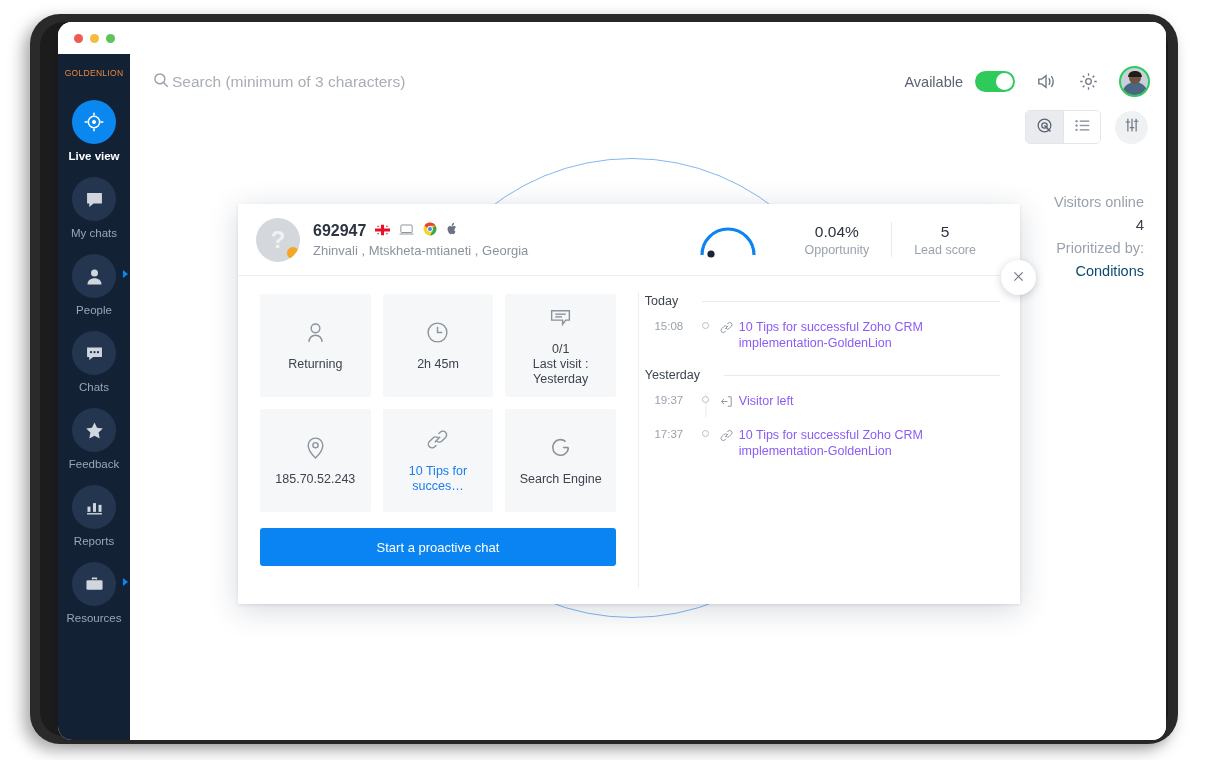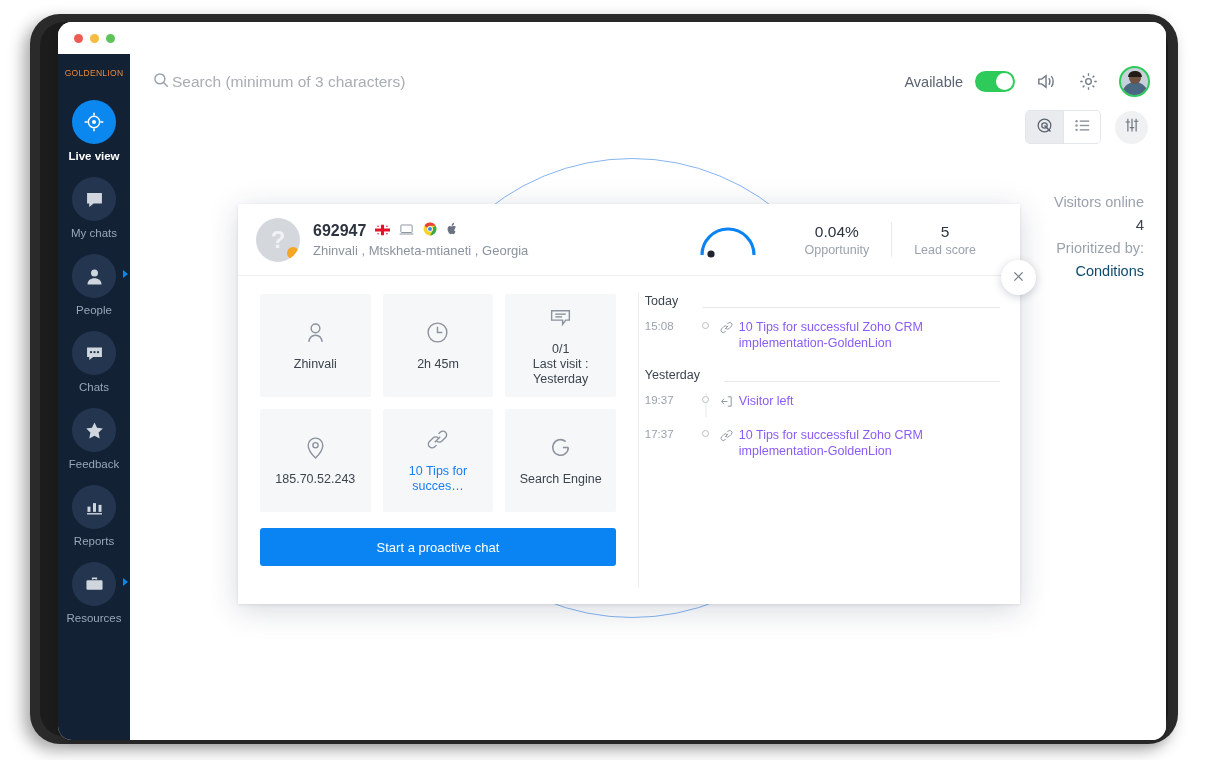--- a/index.html
+++ b/index.html
@@ -229,26 +229,26 @@
   .tile .t-txt.link{ color:#1a7ef0; }
   .cta{
     margin-top: 16px; width: 100%; height: 38px;
     background:#0b84f3; border:0; border-radius:3px;
     color:#fff; font-size:13px; font-family:"Liberation Sans", sans-serif;
     cursor:pointer;
   }
 
   
   .tl-group{ margin-bottom: 4px; }
-  .tl-head{ display:flex; align-items:flex-end; gap:24px; padding: 6px 0 4px 0; }
+  .tl-head{ display:flex; align-items:center; gap:24px; padding: 6px 0 4px 0; }
   .tl-head .h-lbl{ font-size:12.5px; color:#3c444f; white-space:nowrap; }
   .tl-head .h-rule{ flex:1 1 auto; height:1px; background:#e7e9ec; }
   .tl-row{ display:flex; align-items:flex-start; padding: 7px 0; position:relative; }
   .tl-time{
-    width: 48px; flex:0 0 48px; text-align:left;
+    width: 48px; flex:0 0 48px; text-align:center;
     font-size:11.5px; color:#9aa2ad; padding-top:1px;
   }
   .tl-axis{ width: 26px; flex:0 0 26px; display:flex; justify-content:center; position:relative; }
   .tl-axis .bullet{
     width:7px;height:7px;border-radius:50%;
     border:1px solid #b9c0c9; background:#fff; margin-top:3px; z-index:2;
   }
   .tl-axis .line{
     position:absolute; left:50%; top:0; bottom:-14px; width:1px;
     background:#e7e9ec; transform:translateX(-.5px);
@@ -525,21 +525,21 @@
             <div class="card-left">
               <div class="tile-grid">
 
                 <div class="tile">
                   <span class="t-ico">
                     <svg width="25" height="25" viewBox="0 0 24 24" fill="none" stroke="#8b939e" stroke-width="1.35">
                       <circle cx="12" cy="8" r="4.2"></circle>
                         <path d="M5.6 21c.6-4 3.2-6.4 6.4-6.4s5.8 2.4 6.4 6.4"></path>
                     </svg>
                   </span>
-                  <span class="t-txt">Zhinvali</span>
+                  <span class="t-txt">Returning</span>
                 </div>
 
                 <div class="tile">
                   <span class="t-ico">
                     <svg width="25" height="25" viewBox="0 0 24 24" fill="none" stroke="#8b939e" stroke-width="1.35">
                       <circle cx="12" cy="12" r="9"></circle>
                         <path d="M12 6.4V12h4.6"></path>
                     </svg>
                   </span>
                   <span class="t-txt">2h 45m</span>

